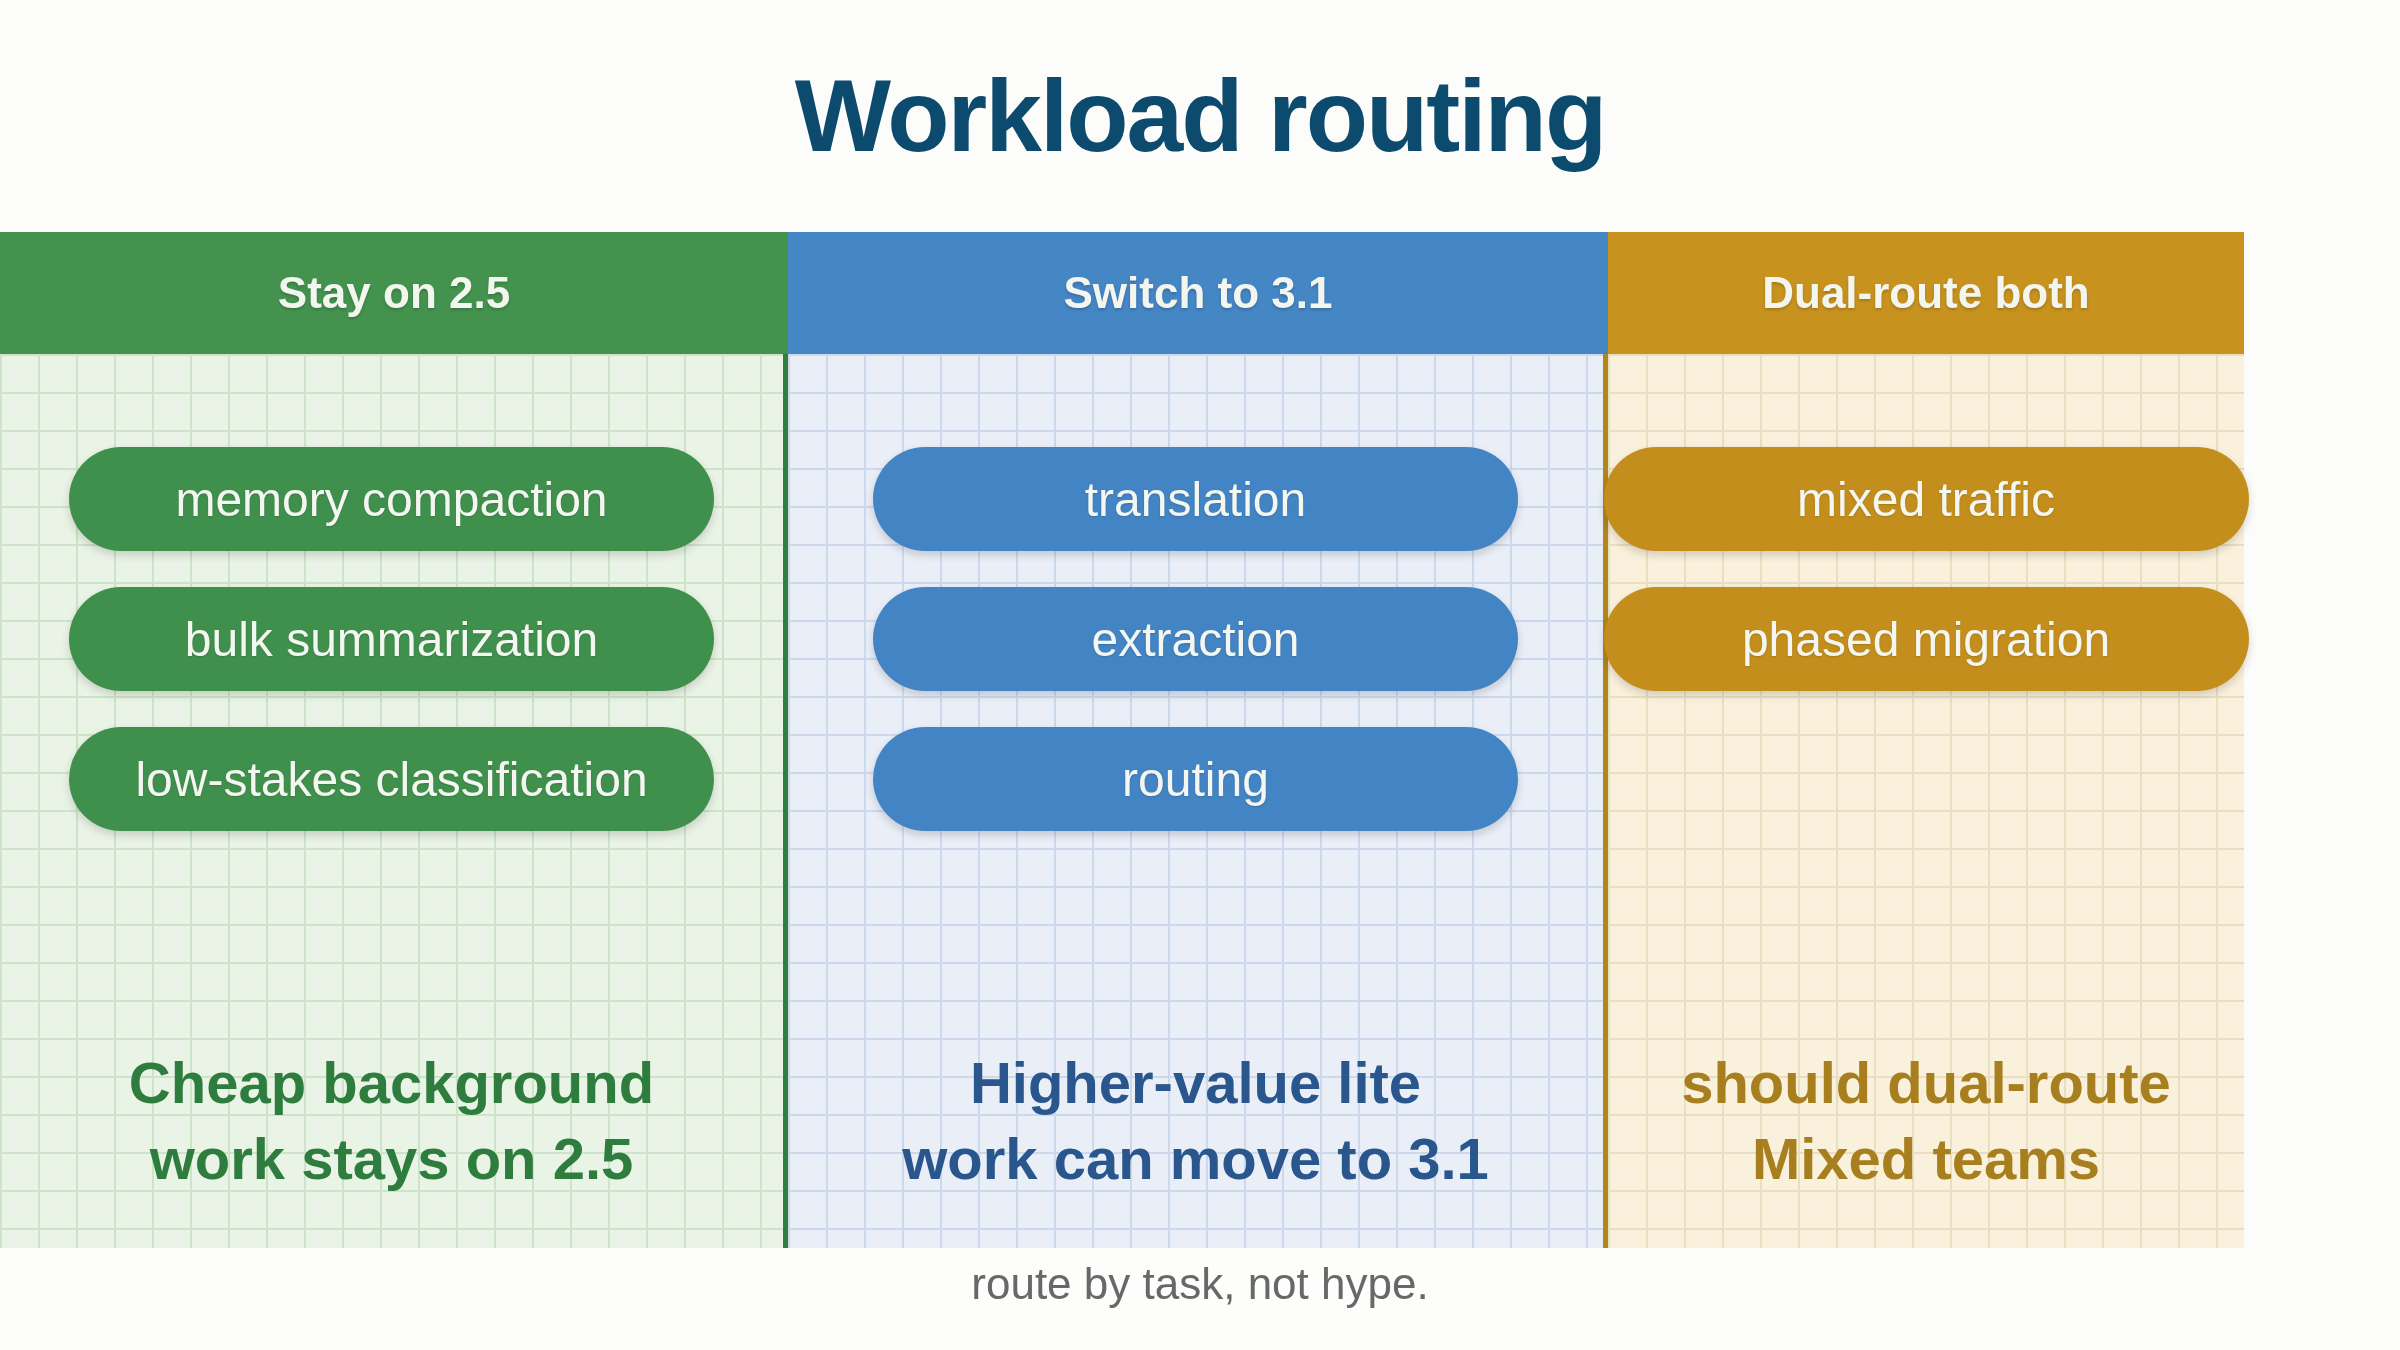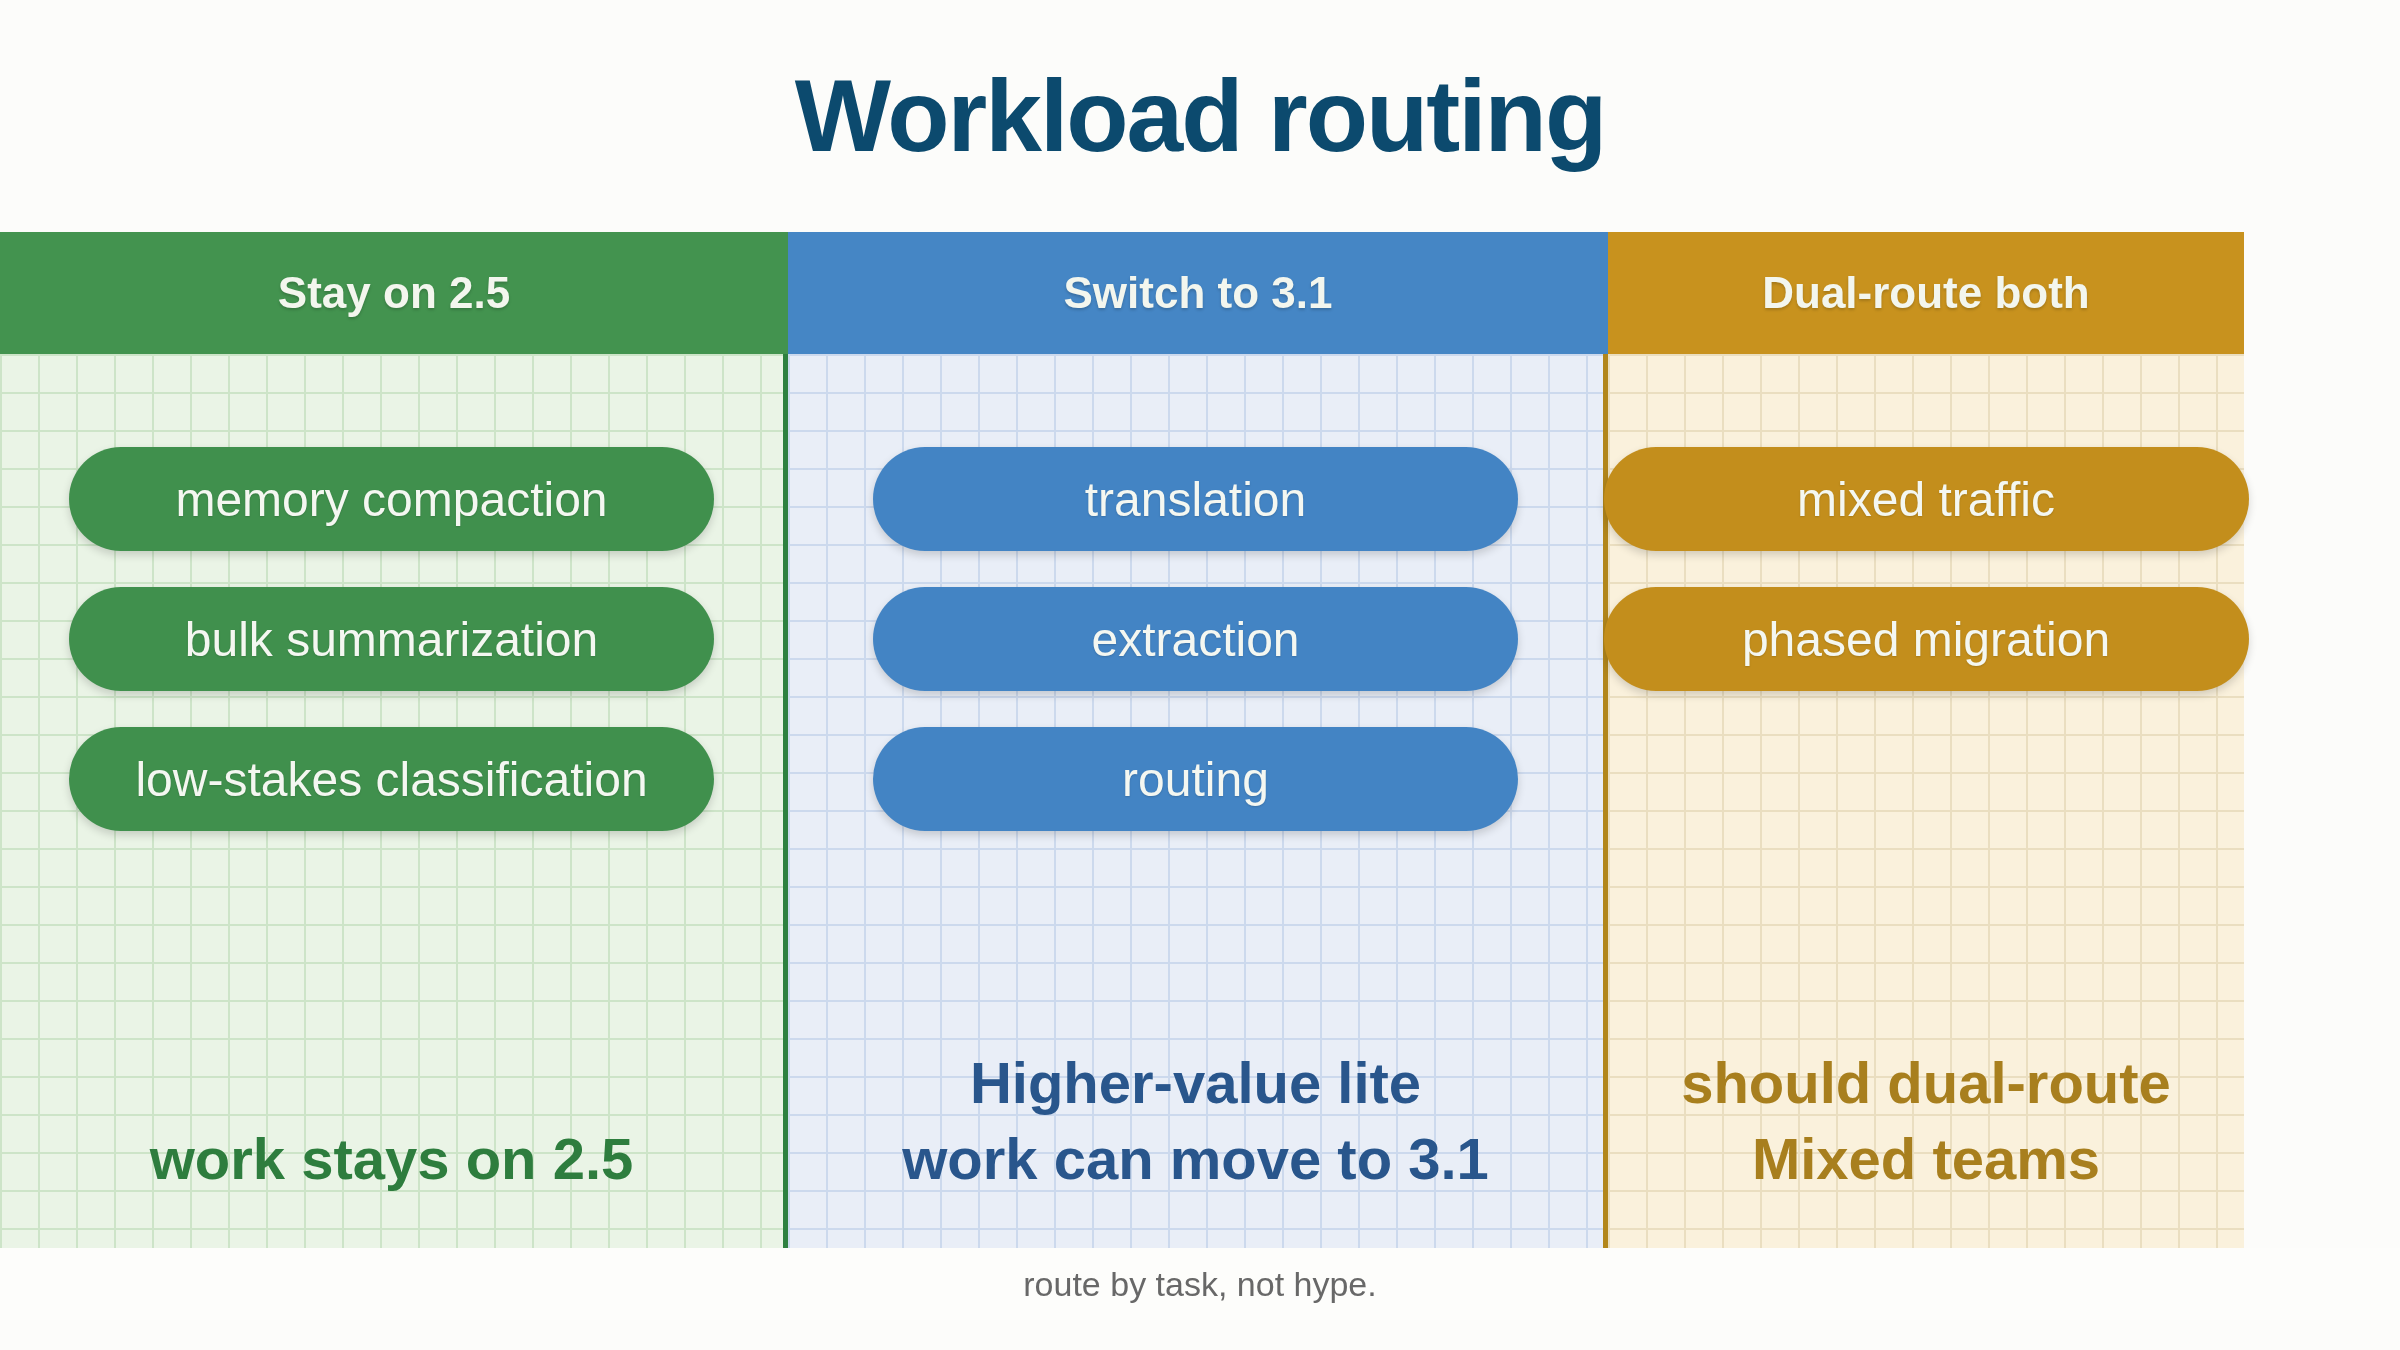--- a/index.html
+++ b/index.html
@@ -104,21 +104,21 @@
   }
 
   
   .footer {
     height: 72px;
     display: flex;
     align-items: center;
     justify-content: center;
     background: #fdfdfb;
     color: #686868;
-    font-size: 34px;
+    font-size: 44px;
     font-weight: 400;
   }
 </style>
 </head>
 <body>
 
 <div class="page">
 
   <div class="title-bar">
     <h1>Workload routing</h1>
@@ -136,20 +136,21 @@
             <span>memory compaction</span>
           </div>
           <div class="pill">
             <span>bulk summarization</span>
           </div>
           <div class="pill">
             <span>low-stakes classification</span>
           </div>
         </div>
         <div class="summary">
+          <div>Cheap background</div>
           <div>work stays on 2.5</div>
         </div>
       </div>
     </section>
 
     <section class="column" style="--header-bg: #4586c5; --pill-bg: #4384c4; --panel-bg: #e9eef7; --grid: #ccd9ed; --summary: #29568c; --divider: #b2861b;">
       <header class="col-header">
         <span>Switch to 3.1</span>
       </header>
       <div class="panel">

